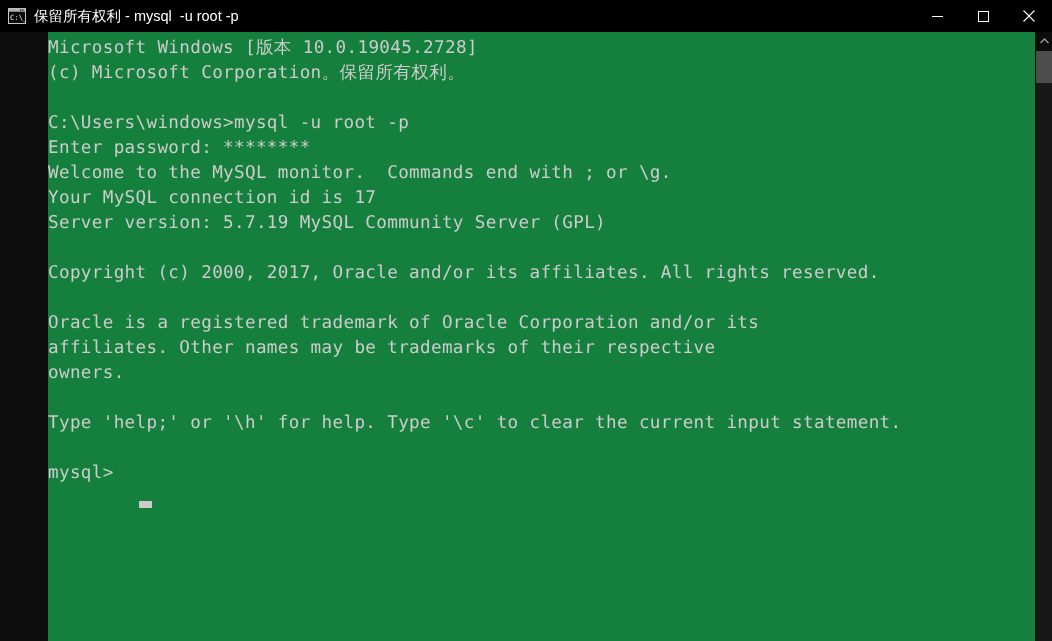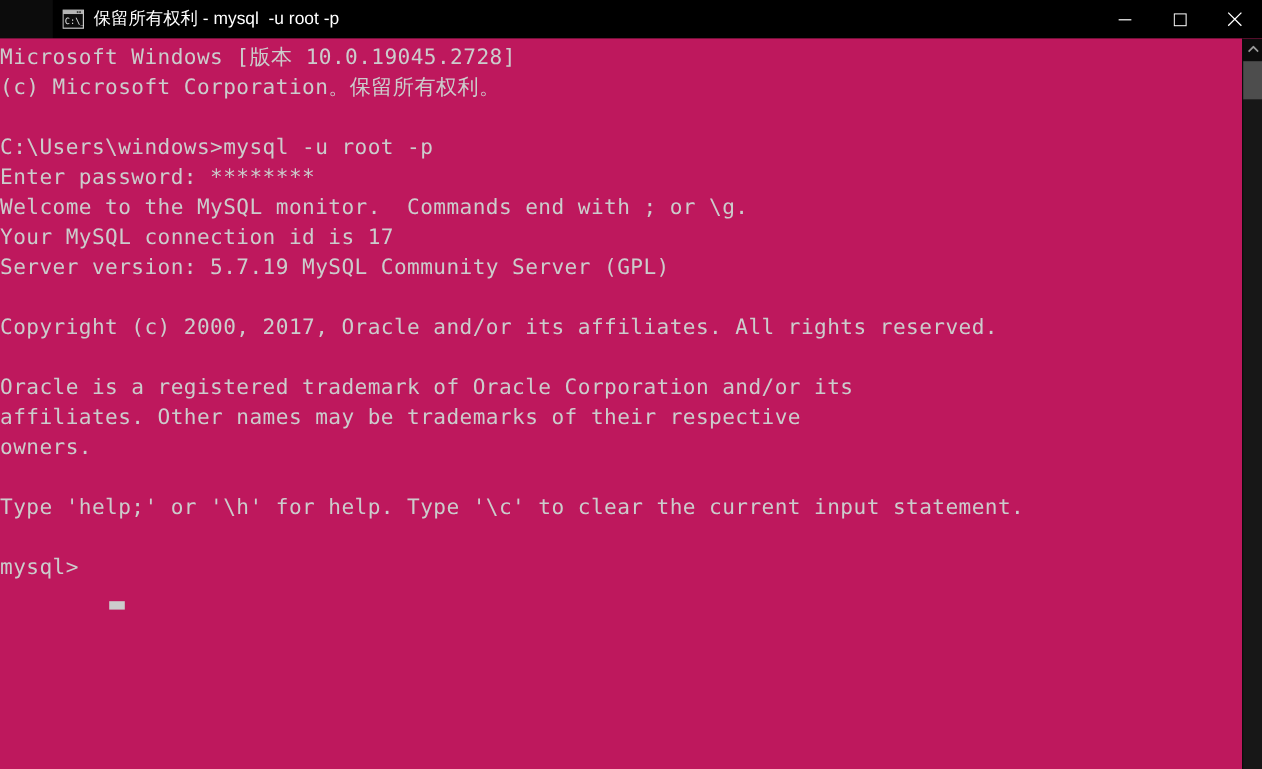--- a/index.html
+++ b/index.html
@@ -27,21 +27,20 @@
   
   #titlebar {
     position: relative;
     height: 32px;
     min-height: 32px;
     background: #000000;
     display: flex;
     align-items: center;
     flex: 0 0 auto;
     user-select: none;
-    margin-left: 44px;
   }
   #title-left {
     display: flex;
     align-items: center;
     padding-left: 8px;
     flex: 1 1 auto;
     min-width: 0;
     height: 100%;
   }
   #app-icon {
@@ -72,23 +71,24 @@
     align-items: center;
     justify-content: center;
     background: transparent;
   }
   .winbtn svg { display: block; }
 
   
   #terminal-area {
     position: relative;
     flex: 1 1 auto;
-    background: #be185d;
-    display: flex;
-    overflow: hidden;
+    background: #15803d;
+    display: flex;
+    overflow: hidden;
+    margin-left: 48px;
   }
   #console {
     position: relative;
     flex: 1 1 auto;
     padding: 0;
     overflow: hidden;
   }
   #console-text {
     margin: 0;
     padding: 4px 0 0 0;

